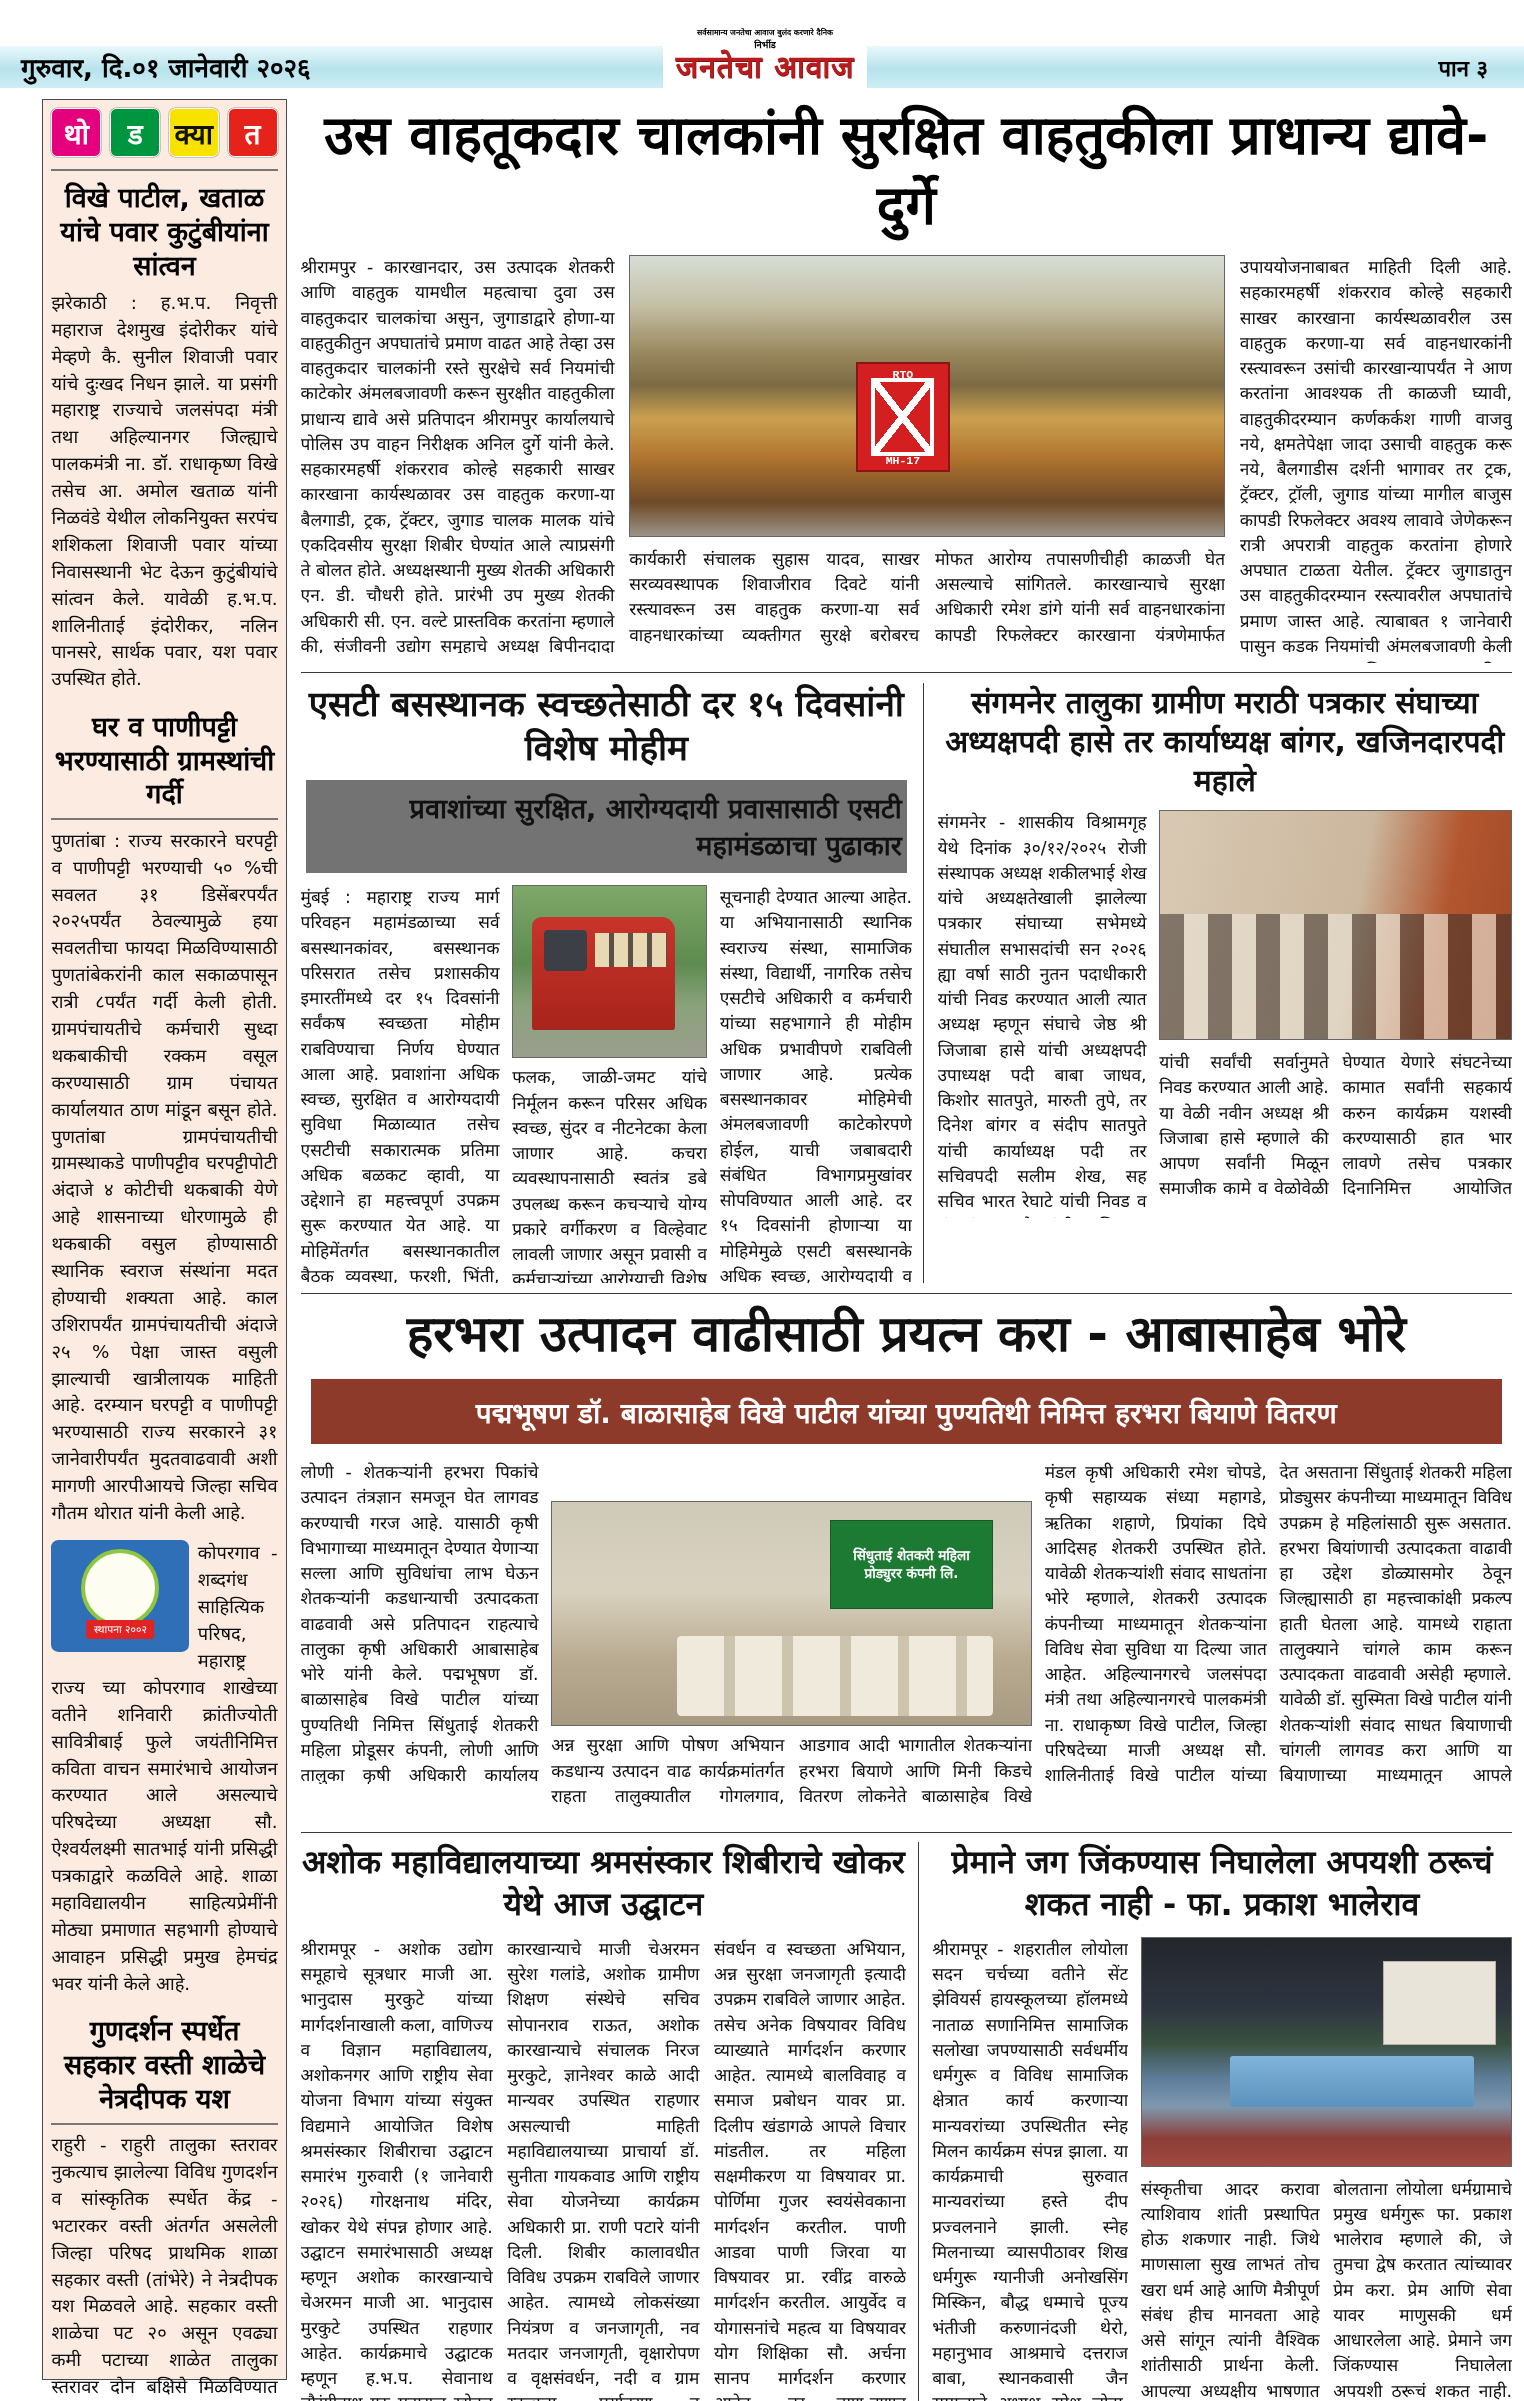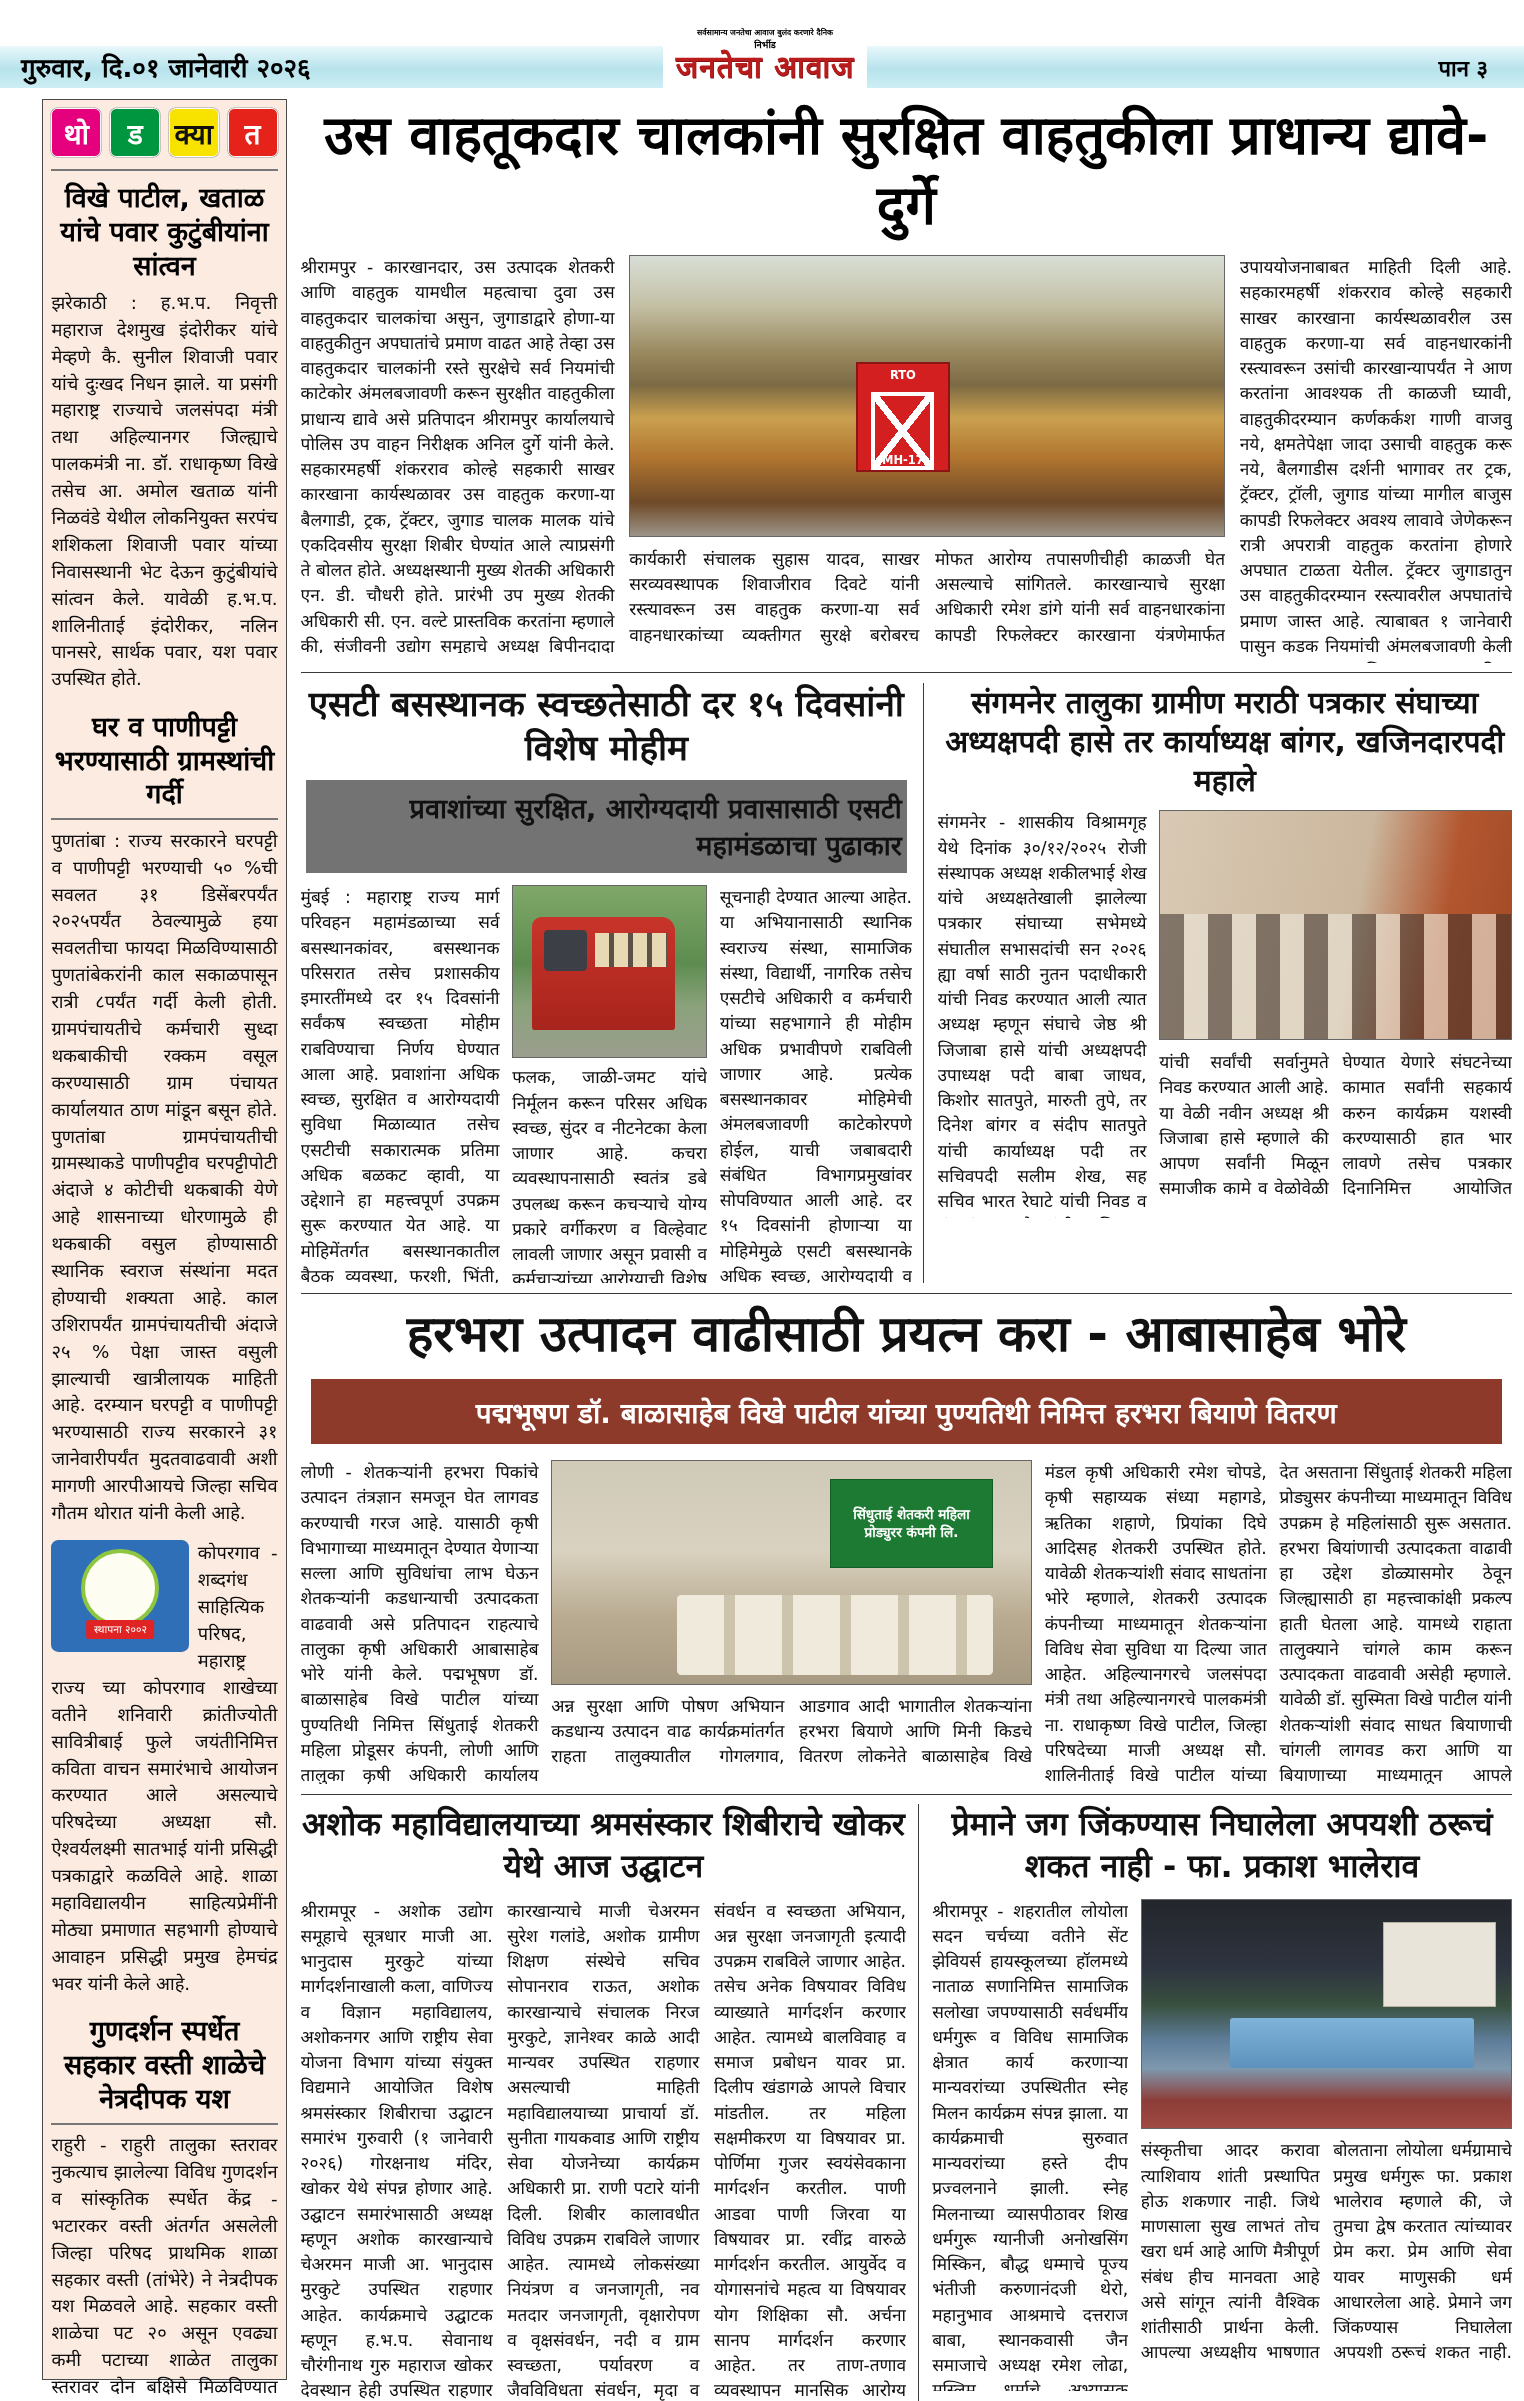--- a/index.html
+++ b/index.html
@@ -62,21 +62,21 @@
   .art-body { font-size:17.3px; line-height:1.46; text-align:justify; color:#0d0d0d; }
   .hr-rule { border:none; border-top:1.6px solid #3a3a3a; margin:9.4px 0; }
 
   
   .main-head { font-size:54px; line-height:1.3; font-weight:800; text-align:center; color:#000; margin:0 21px 13.6px 21px; }
   .bandA { display:grid; grid-template-columns:314px 596px 1fr; column-gap:14.6px; }
   .bandA .colLeft { grid-column:1; grid-row:1 / span 2; height:398px; overflow:hidden; }
   .ph-sugarcane { grid-column:2; grid-row:1; height:282px; border:0.5px solid #666;
     background:linear-gradient(#d8ded6 0%,#c3bfa4 18%,#9b8a60 34%,#7c6a44 46%,#caa04f 58%,#b1752f 72%,#6f4a28 88%,#9c9488 100%); }
   .rto-banner { position:absolute; left:38%; top:38%; width:94px; height:110px; background:#d31f1f;
-    border:2.1px solid #8d1414; display:flex; align-items:flex-end; justify-content:center; }
+    border:2.1px solid #8d1414; display:flex; align-items:center; justify-content:center;font-family:Liberation Mono, monospace; }
   .rto-x { position:relative; width:63px; height:78px; border:4.2px solid #fff;
     background:
       linear-gradient(to top right, transparent 46%, #fff 46%, #fff 54%, transparent 54%),
       linear-gradient(to bottom right, transparent 46%, #fff 46%, #fff 54%, transparent 54%); }
   .rto-top { position:absolute; top:3.1px; width:100%; text-align:center; color:#fff; font-size:11.5px; font-weight:700;}
   .rto-bottom { position:absolute; bottom:3.1px; width:100%; text-align:center; color:#fff; font-size:11.5px; font-weight:700;}
   .bandA .below { grid-column:2; grid-row:2; margin-top:8.4px; column-count:2; column-gap:15.7px; height:115px; overflow:hidden;}
   .bandA .colRight { grid-column:3; grid-row:1 / span 2; height:408px; overflow:hidden; }
 
   
@@ -108,21 +108,21 @@
     background:repeating-linear-gradient(90deg, rgba(60,50,45,.55) 0 24px, rgba(235,228,214,.65) 24px 48px); filter:blur(0.5px);}
   .sangBody .rest { grid-column:2; grid-row:2; margin-top:8.4px; column-count:2; column-gap:13.6px; height:167px; overflow:hidden; }
 
   
   .har-head { font-size:50px; font-weight:800; text-align:center; line-height:1.25; margin:5.2px 15.7px 13.6px 15.7px; }
   .har-subhead { background:#8e3a2b; color:#fff; font-size:28px; font-weight:800; text-align:center;
     padding:13.6px 5.2px; margin:0 10.5px 15.7px 10.5px; }
   .harBody { display:grid; grid-template-columns:238px 481px 222px 1fr; column-gap:12.6px; }
   .harBody .c1 { grid-column:1; grid-row:1 / span 2; height:324px; overflow:hidden; }
   .ph-seed { grid-column:2; grid-row:1; height:225px; border:0.5px solid #666;
-    background:linear-gradient(#cfc9b8 0%,#d9d2c0 40%,#b9ab91 70%,#a79a82 100%); }
+    background:linear-gradient(#cfc9b8 0%,#d9d2c0 40%,#b9ab91 70%,#a79a82 100%);margin-top:41px; }
   .seed-banner { position:absolute; right:8%; top:8%; width:34%; height:40%; background:#1d7a33;
     border:1.6px solid #145c25; color:#fff; font-size:13.6px; font-weight:700; text-align:center;
     display:flex; align-items:center; justify-content:center; padding:4.2px; line-height:1.3; }
   .seed-sacks { position:absolute; left:26%; bottom:4%; width:66%; height:36%;
     background:repeating-linear-gradient(90deg,#efeadc 0 47px,#cdc4ae 47px 58px); border-radius:4.2px; }
   .harBody .c2txt { grid-column:2; grid-row:2; margin-top:7.3px; column-count:2; column-gap:14.6px; height:89px; overflow:hidden; }
   .harBody .c4 { grid-column:3; grid-row:1 / span 2; height:324px; overflow:hidden; }
   .harBody .c5 { grid-column:4; grid-row:1 / span 2; height:324px; overflow:hidden; }
 
   

